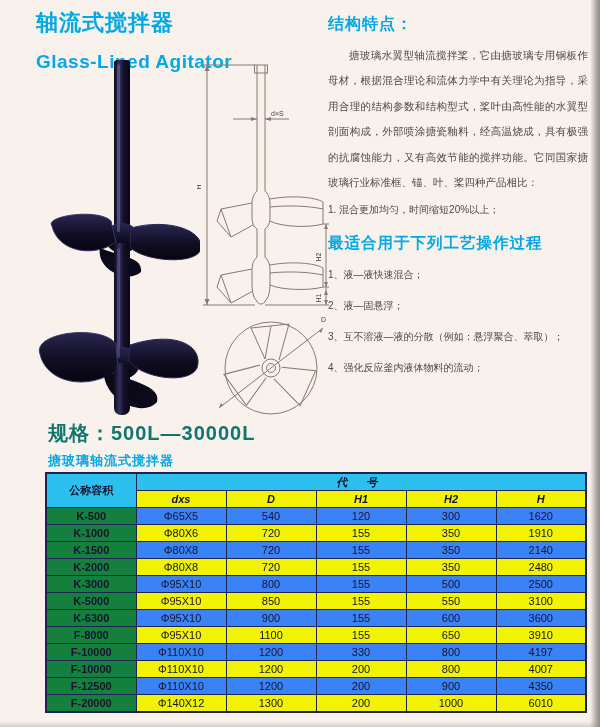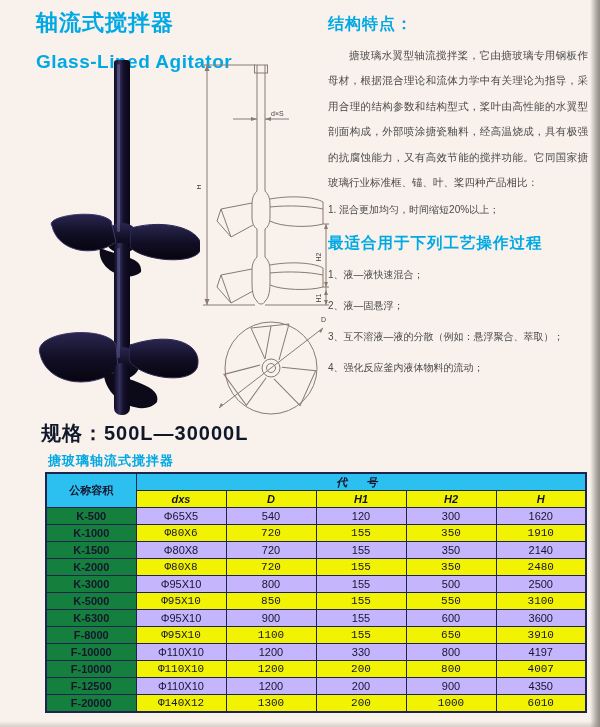--- a/index.html
+++ b/index.html
@@ -29,37 +29,37 @@
   .num-item{font-size:10px;color:#4a4a4a;margin:0 0 16px 0;white-space:nowrap;}
   .sec-head2{color:#00a9e4;font-size:15.5px;font-weight:bold;margin:14px 0 14px 0;letter-spacing:1px;}
   .app-item{font-size:10px;color:#4a4a4a;margin:0 0 17px 0;white-space:nowrap;}
 
   
   .photo{position:absolute;left:10px;top:58px;}
   .side-drawing{position:absolute;left:197px;top:59px;}
   .top-drawing{position:absolute;left:213px;top:308px;}
 
   
-  .spec-line{position:absolute;left:41px;top:420px;color:#0f172a;
+  .spec-line{position:absolute;left:48px;top:420px;color:#0f766e;
     font-size:20px;font-weight:bold;letter-spacing:1px;}
   .table-caption{position:absolute;left:48px;top:452px;color:#00a9e4;
     font-size:13px;font-weight:bold;letter-spacing:1px;}
 
   
   .tbl-wrap{position:absolute;left:45px;top:472px;}
   table{border-collapse:collapse;table-layout:fixed;width:540px;
     border:2px solid #1d2450;}
   th,td{border:1px solid #1d2450;text-align:center;vertical-align:middle;
     font-size:11px;height:16px;padding:0;color:#15152e;}
   th{font-weight:bold;}
   .h-blue{background:#2cc0f0;}
   .h-yellow{background:#f2f203;font-style:italic;}
   td.c-model{background:#15803d;font-weight:bold;}
-  tr.r-even td:not(.c-model){background:#c4b5fd;}
-  tr.r-odd td:not(.c-model){background:#f2f203;font-family:Liberation Mono, monospace;}
+  tr.r-even td:not(.c-model){background:#3b82f6;}
+  tr.r-odd td:not(.c-model){background:#f2f203;}
   .grp{letter-spacing:8px;font-style:italic;}
 
   
   .dim-label{font-family:"Liberation Sans","DejaVu Sans",sans-serif;
     font-size:7px;fill:#444;}
 </style>
 </head>
 <body>
 
 <div class="page">

